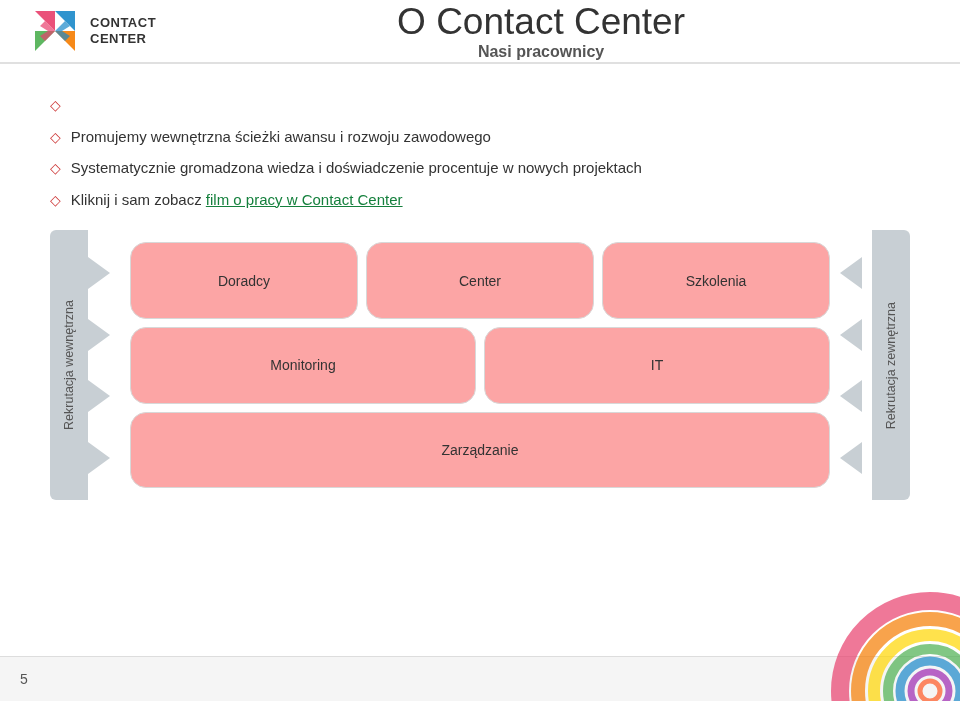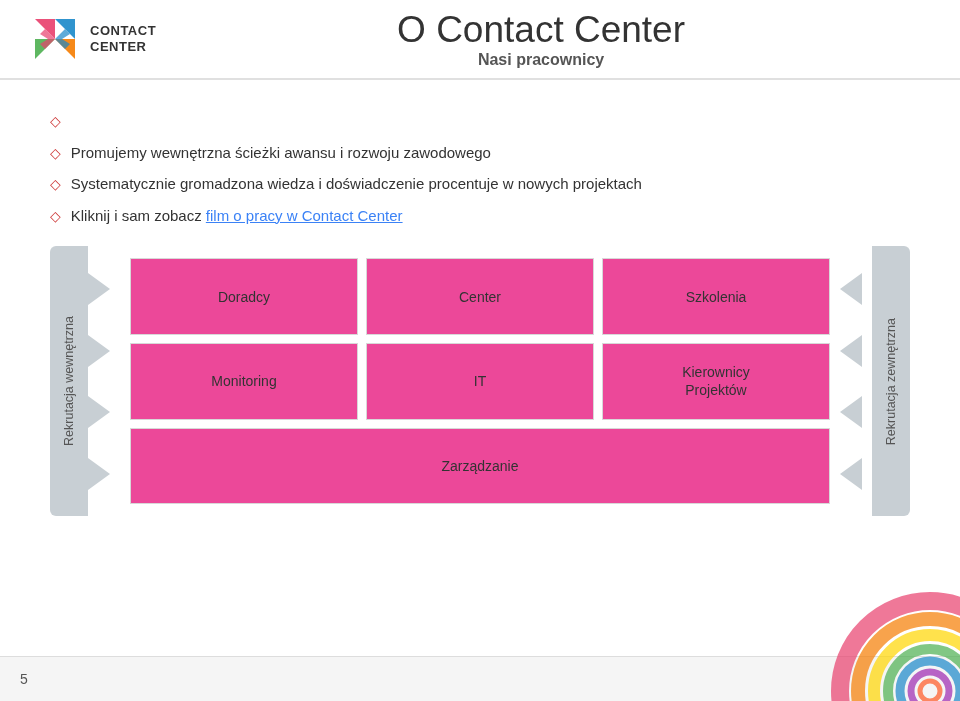--- a/index.html
+++ b/index.html
@@ -11,21 +11,21 @@
       overflow: hidden;
       position: relative;
     }
 
     
     .header {
       display: flex;
       align-items: center;
       padding: 12px 40px 12px 30px;
       border-bottom: 2px solid #e0e0e0;
-      height: 80px;
+      height: 64px;
       gap: 6px;
     }
 
     .logo-area {
       display: flex;
       align-items: center;
       gap: 10px;
     }
 
     .logo-icon {
@@ -82,21 +82,21 @@
     }
 
     .bullet-diamond {
       color: #cc3333;
       font-size: 14px;
       margin-top: 2px;
       flex-shrink: 0;
     }
 
     .link-text {
-      color: #3b82f6;
+      color: #15803d;
       text-decoration: underline;
       cursor: pointer;
     }
 
     
     .footer {
       position: absolute;
       bottom: 0;
       left: 0;
       right: 0;
@@ -198,22 +198,22 @@
       padding: 12px 10px;
     }
 
     .cells-row {
       display: flex;
       gap: 8px;
       flex: 1;
     }
 
     .cell {
-      background: #ec4899;
-      border-radius: 0;
+      background: #fca5a5;
+      border-radius: 16px;
       display: flex;
       align-items: center;
       justify-content: center;
       font-size: 14px;
       color: #333;
       text-align: center;
       padding: 6px 10px;
       border: 1px solid #d8d8d8;
     }
 
@@ -295,24 +295,20 @@
         </div>
       </div>
 
       <div class="cells-row">
         <div class="cell cell-third">
           <span>Monitoring</span>
         </div>
         <div class="cell cell-third">
           <span>IT</span>
         </div>
-        <div class="cell cell-third" style="white-space:pre-line;line-height:1.3;">
-          <span>Kierownicy
-Projektów</span>
-        </div>
       </div>
 
 
       <div class="cells-row">
         <div class="cell cell-full">
           <span>Zarządzanie</span>
         </div>
       </div>
     </div>
 

